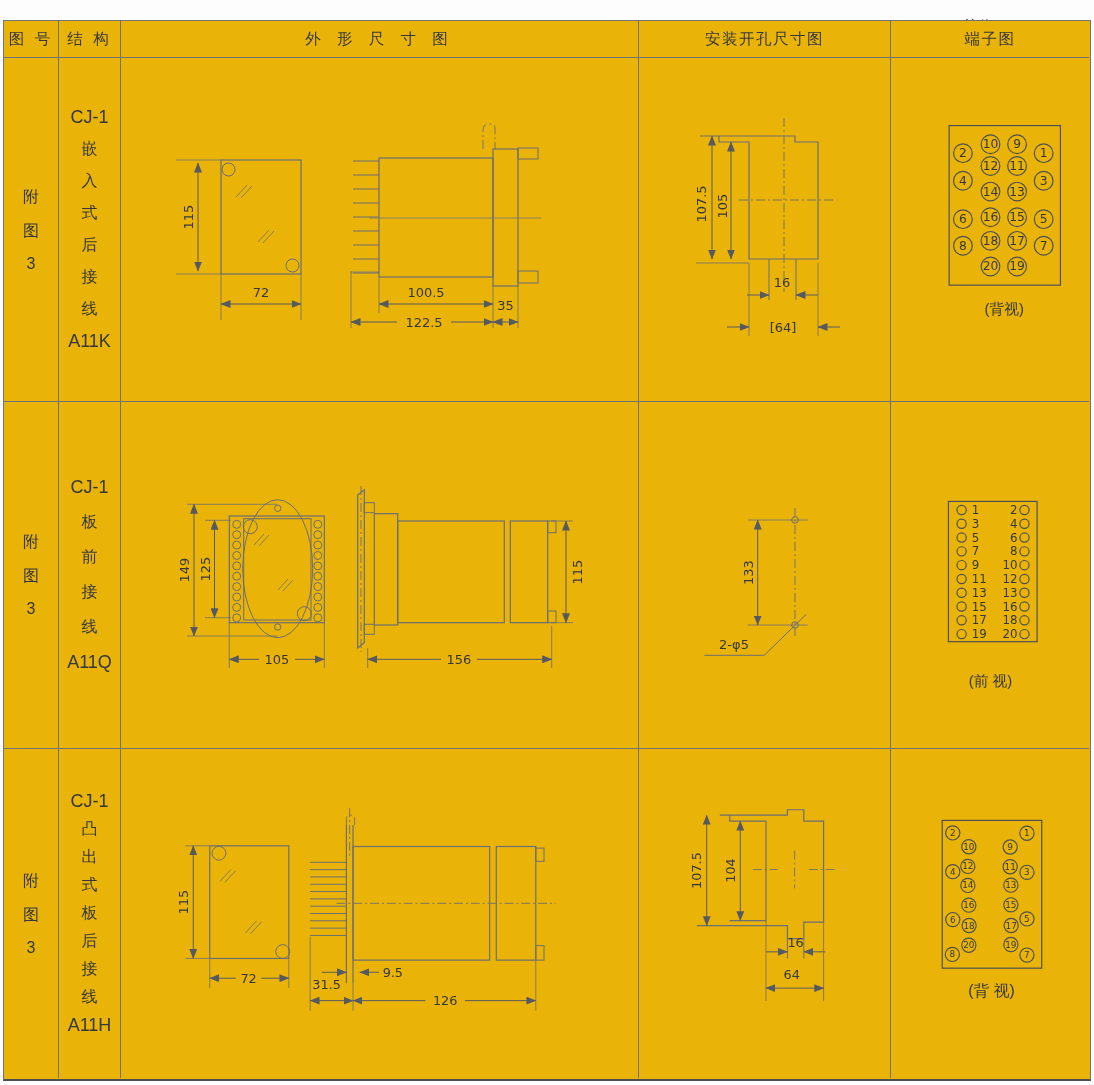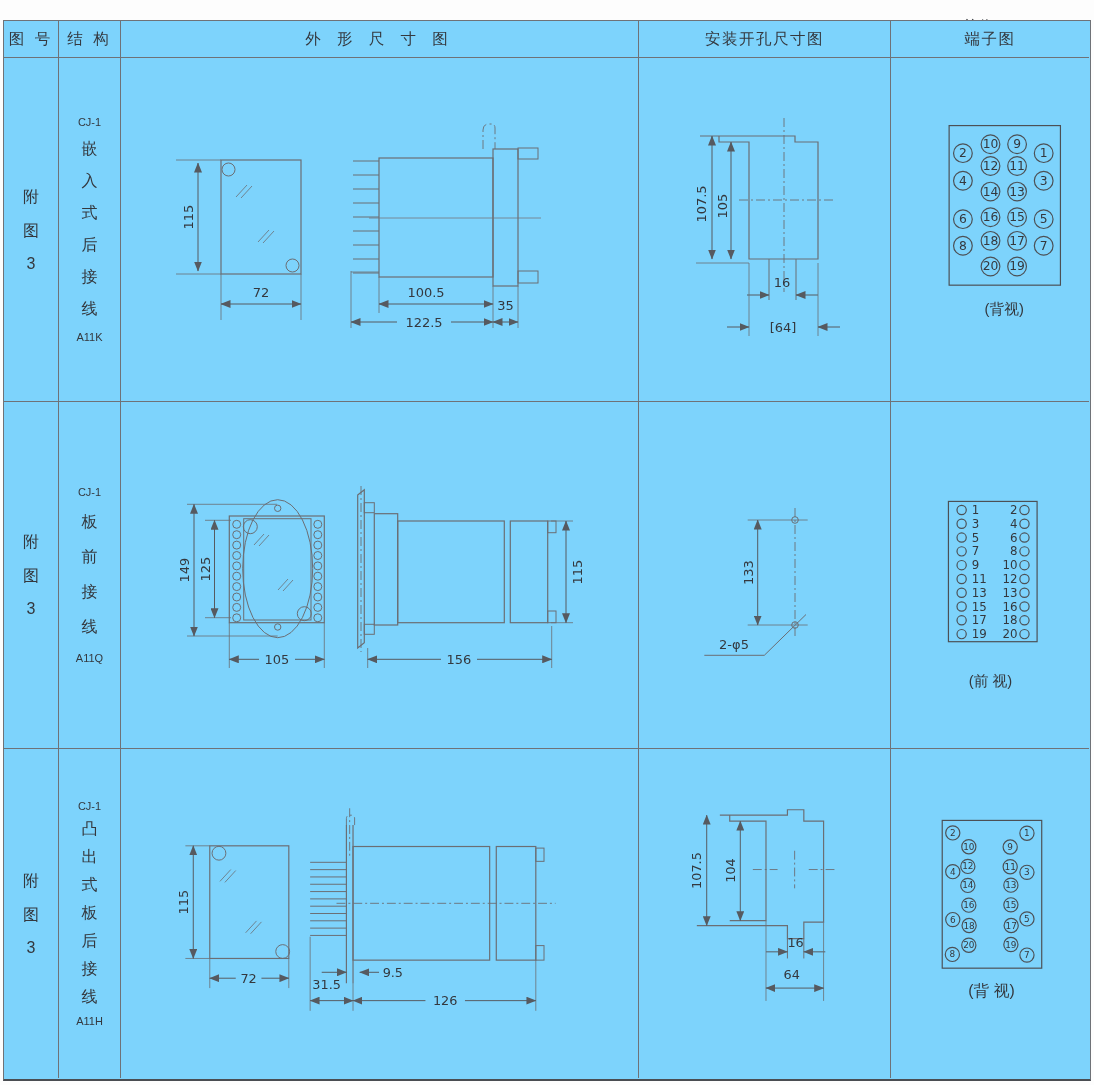--- a/index.html
+++ b/index.html
@@ -2,32 +2,32 @@
 <html><head>
 <meta charset="utf-8">
 <style>
   * { margin:0; padding:0; box-sizing:border-box; }
   html,body { width:1094px; height:1085px; overflow:hidden; }
   body { background:#fdfdfd; font-family:"Liberation Sans","DejaVu Sans",sans-serif; color:#34383e; position:relative; }
   .unit { position:absolute; top:17px; right:57px; font-size:15px; letter-spacing:1px; }
   .tbl { position:absolute; left:3px; top:20px; width:1088px; height:1061px;
          border:1.5px solid #6f7277; border-bottom:2.5px solid #4a4d52;
          display:grid; grid-template-columns:55px 62px 518px 252px 198px;
-         grid-template-rows:37px 344px 347px 329px; background:#7dd3fc; }
+         grid-template-rows:37px 344px 347px 329px; background:#eab308; }
   .cell { border-right:1px solid #6f7277; border-bottom:1.5px solid #6f7277;
           position:relative; display:flex; align-items:center; justify-content:center; overflow:hidden; }
   .lc { border-right:none; }
   .lr { border-bottom:none; }
   .head { font-size:15.5px; }
   .ls2 { letter-spacing:3px; }
   .ls6 { letter-spacing:6px; }
   .ls1 { letter-spacing:1.5px;text-align:right; }
   .vstack { display:flex; flex-direction:column; align-items:center; font-size:16px; }
   .g13 { gap:13px; } .g11 { gap:11px; } .g14 { gap:14px; } .g7 { gap:7px; }
-  .vstack .code, .vstack .model { font-size:11px; }
+  .vstack .code, .vstack .model { font-size:18px; }
   .drw { position:absolute; left:0; top:0; }
   .ln { stroke:#6b6e74; stroke-width:1; fill:none; }
   .ln2 { stroke:#6b6e74; stroke-width:1.2; fill:none; }
   .cl { stroke:#74777d; stroke-width:.8; fill:none; }
   .dd { stroke:#6b6e74; stroke-width:.9; fill:none; stroke-dasharray:9 3 2 3; }
   .dim { stroke:#565a60; stroke-width:1; fill:none; }
   .ext { stroke:#6b6e74; stroke-width:.8; fill:none; }
   .dim-t { font-size:13px; fill:#34383e; font-family:"DejaVu Sans",sans-serif; }
   .lbl { font-size:15px; fill:#34383e; font-family:"Liberation Sans",sans-serif; }
   .lbl3 { font-size:16px; fill:#34383e; font-family:"Liberation Sans",sans-serif; }

